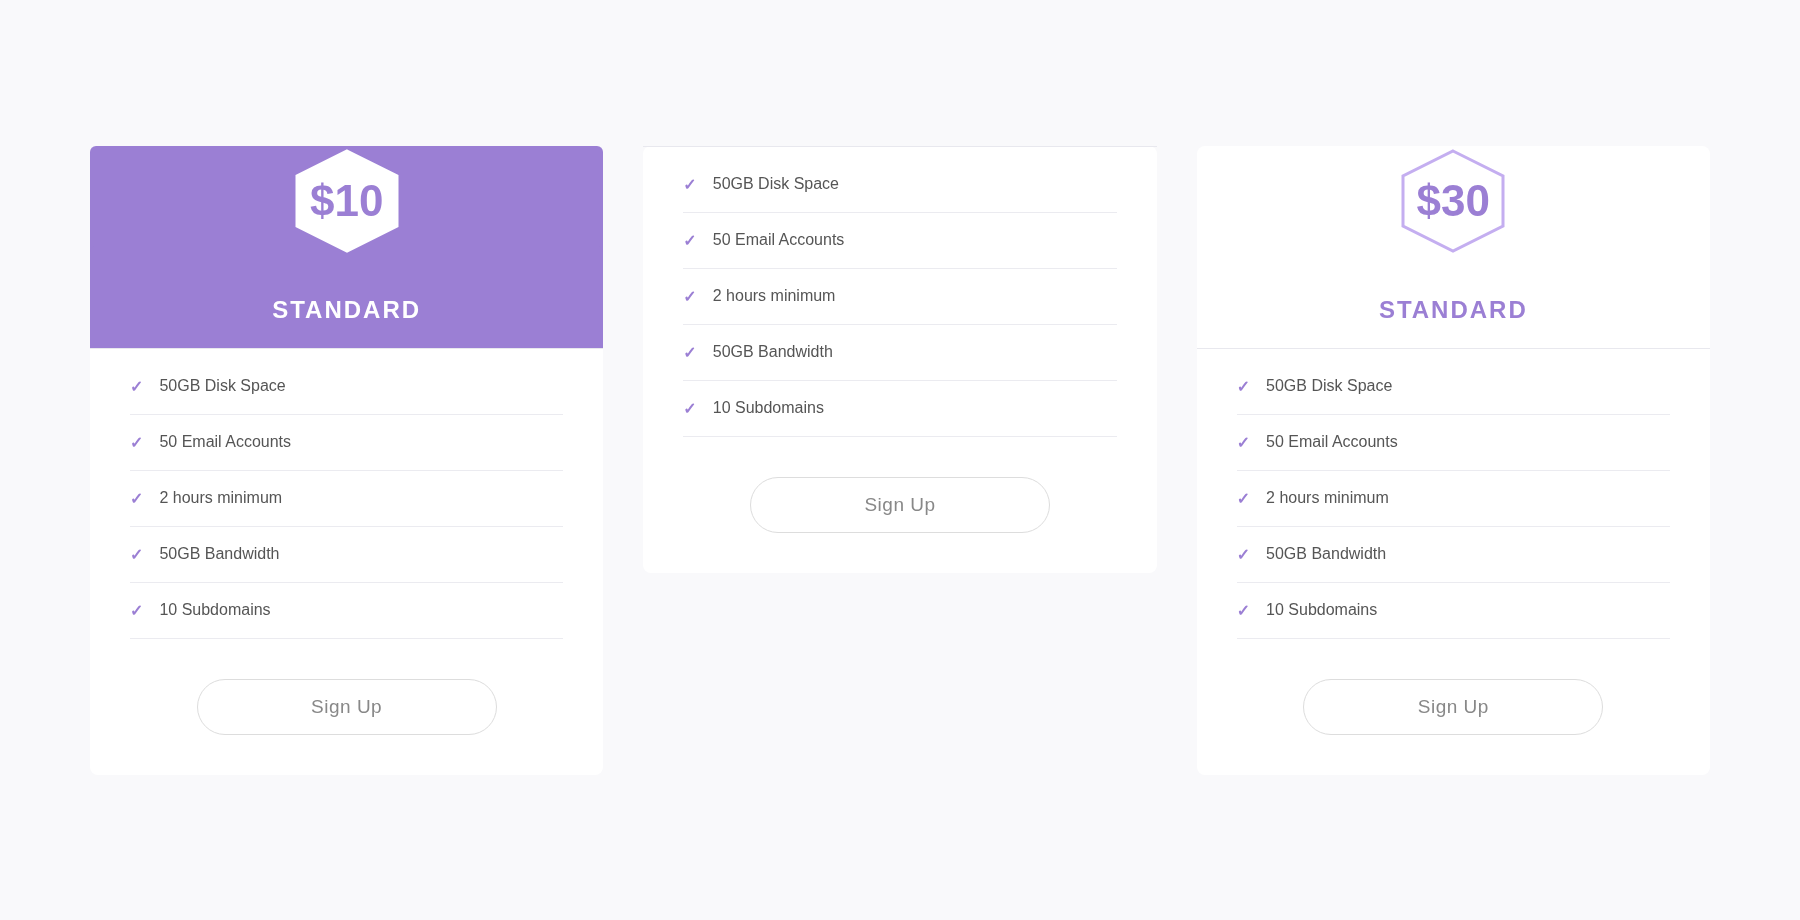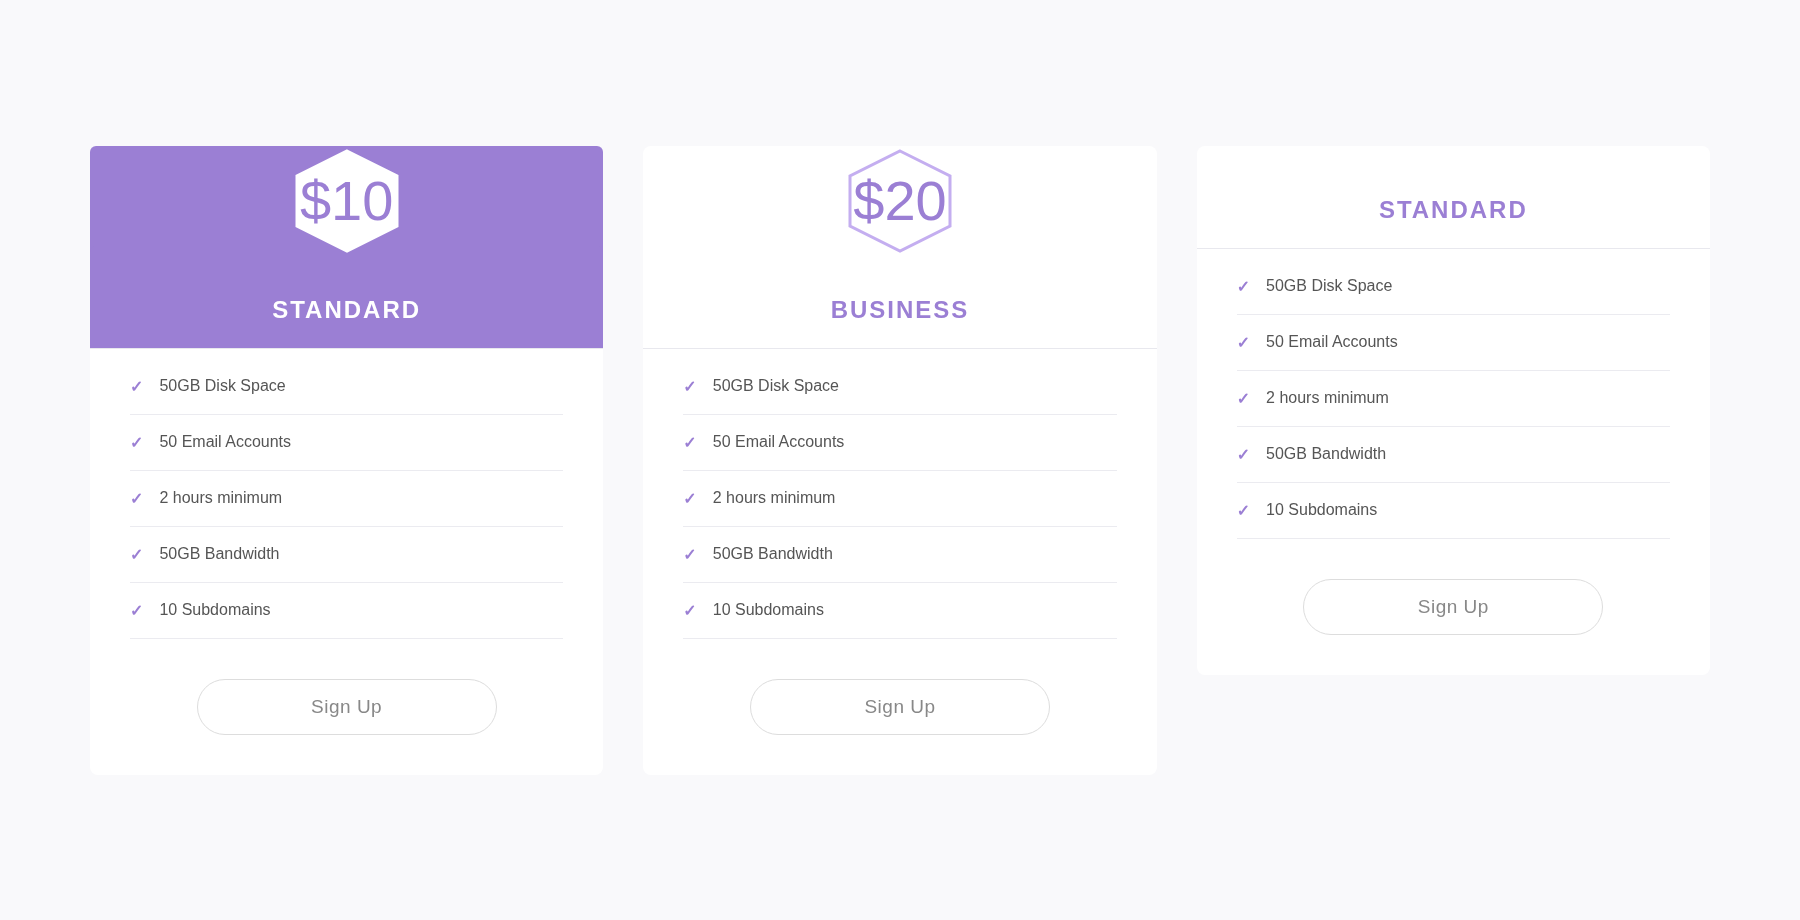--- a/index.html
+++ b/index.html
@@ -57,22 +57,22 @@
       position: absolute;
       top: 0;
       left: 0;
       width: 100%;
       height: 100%;
     }
 
     .hexagon-price {
       position: relative;
       z-index: 1;
-      font-size: 56px;
-      font-weight: 400;
+      font-size: 44px;
+      font-weight: 700;
       color: #9b7fd4;
       text-align: center;
     }
 
     
     .plan-card.active .plan-title-bar {
       background: #9b7fd4;
       color: #fff;
     }
 
@@ -219,31 +219,65 @@
         <span class="check-icon">✓</span>
         <span>10 Subdomains</span>
       </div>
 
       </div>
       <div class="plan-footer">
         <button class="signup-btn">Sign Up</button>
       </div>
     </div>
     <div class="plan-card">
+      <div class="plan-divider"></div>
+      <div class="plan-features">
+
+      <div class="feature-item">
+        <span class="check-icon">✓</span>
+        <span>50GB Disk Space</span>
+      </div>
+
+      <div class="feature-item">
+        <span class="check-icon">✓</span>
+        <span>50 Email Accounts</span>
+      </div>
+
+      <div class="feature-item">
+        <span class="check-icon">✓</span>
+        <span>2 hours minimum</span>
+      </div>
+
+      <div class="feature-item">
+        <span class="check-icon">✓</span>
+        <span>50GB Bandwidth</span>
+      </div>
+
+      <div class="feature-item">
+        <span class="check-icon">✓</span>
+        <span>10 Subdomains</span>
+      </div>
+
+      </div>
+      <div class="plan-footer">
+        <button class="signup-btn">Sign Up</button>
+      </div>
+    </div>
+    <div class="plan-card">
       <div class="inactive-header-bg">
         <div class="hexagon-wrapper">
           <div class="hexagon">
             <svg viewBox="0 0 120 110" xmlns="http://www.w3.org/2000/svg">
               <polygon class="hexagon-inner-bg" points="60,5 110,30 110,80 60,105 10,80 10,30" fill="white" stroke="#c4aef0" stroke-width="3"></polygon>
             </svg>
-            <span class="hexagon-price">$20</span>
+            <span class="hexagon-price">$30</span>
           </div>
         </div>
         <div class="plan-title-bar" style="background:transparent; color:#9b7fd4;">
-          BUSINESS
+          STANDARD
         </div>
       </div>
       <div class="plan-divider"></div>
       <div class="plan-features">
 
       <div class="feature-item">
         <span class="check-icon">✓</span>
         <span>50GB Disk Space</span>
       </div>
 
@@ -265,52 +299,13 @@
       <div class="feature-item">
         <span class="check-icon">✓</span>
         <span>10 Subdomains</span>
       </div>
 
       </div>
       <div class="plan-footer">
         <button class="signup-btn">Sign Up</button>
       </div>
     </div>
-    <div class="plan-card">
-      <div class="inactive-header-bg">
-        <div class="plan-title-bar" style="background:transparent; color:#9b7fd4;">
-          STANDARD
-        </div>
-      </div>
-      <div class="plan-divider"></div>
-      <div class="plan-features">
-
-      <div class="feature-item">
-        <span class="check-icon">✓</span>
-        <span>50GB Disk Space</span>
-      </div>
-
-      <div class="feature-item">
-        <span class="check-icon">✓</span>
-        <span>50 Email Accounts</span>
-      </div>
-
-      <div class="feature-item">
-        <span class="check-icon">✓</span>
-        <span>2 hours minimum</span>
-      </div>
-
-      <div class="feature-item">
-        <span class="check-icon">✓</span>
-        <span>50GB Bandwidth</span>
-      </div>
-
-      <div class="feature-item">
-        <span class="check-icon">✓</span>
-        <span>10 Subdomains</span>
-      </div>
-
-      </div>
-      <div class="plan-footer">
-        <button class="signup-btn">Sign Up</button>
-      </div>
-    </div>
   </div>
 
 </body></html>

